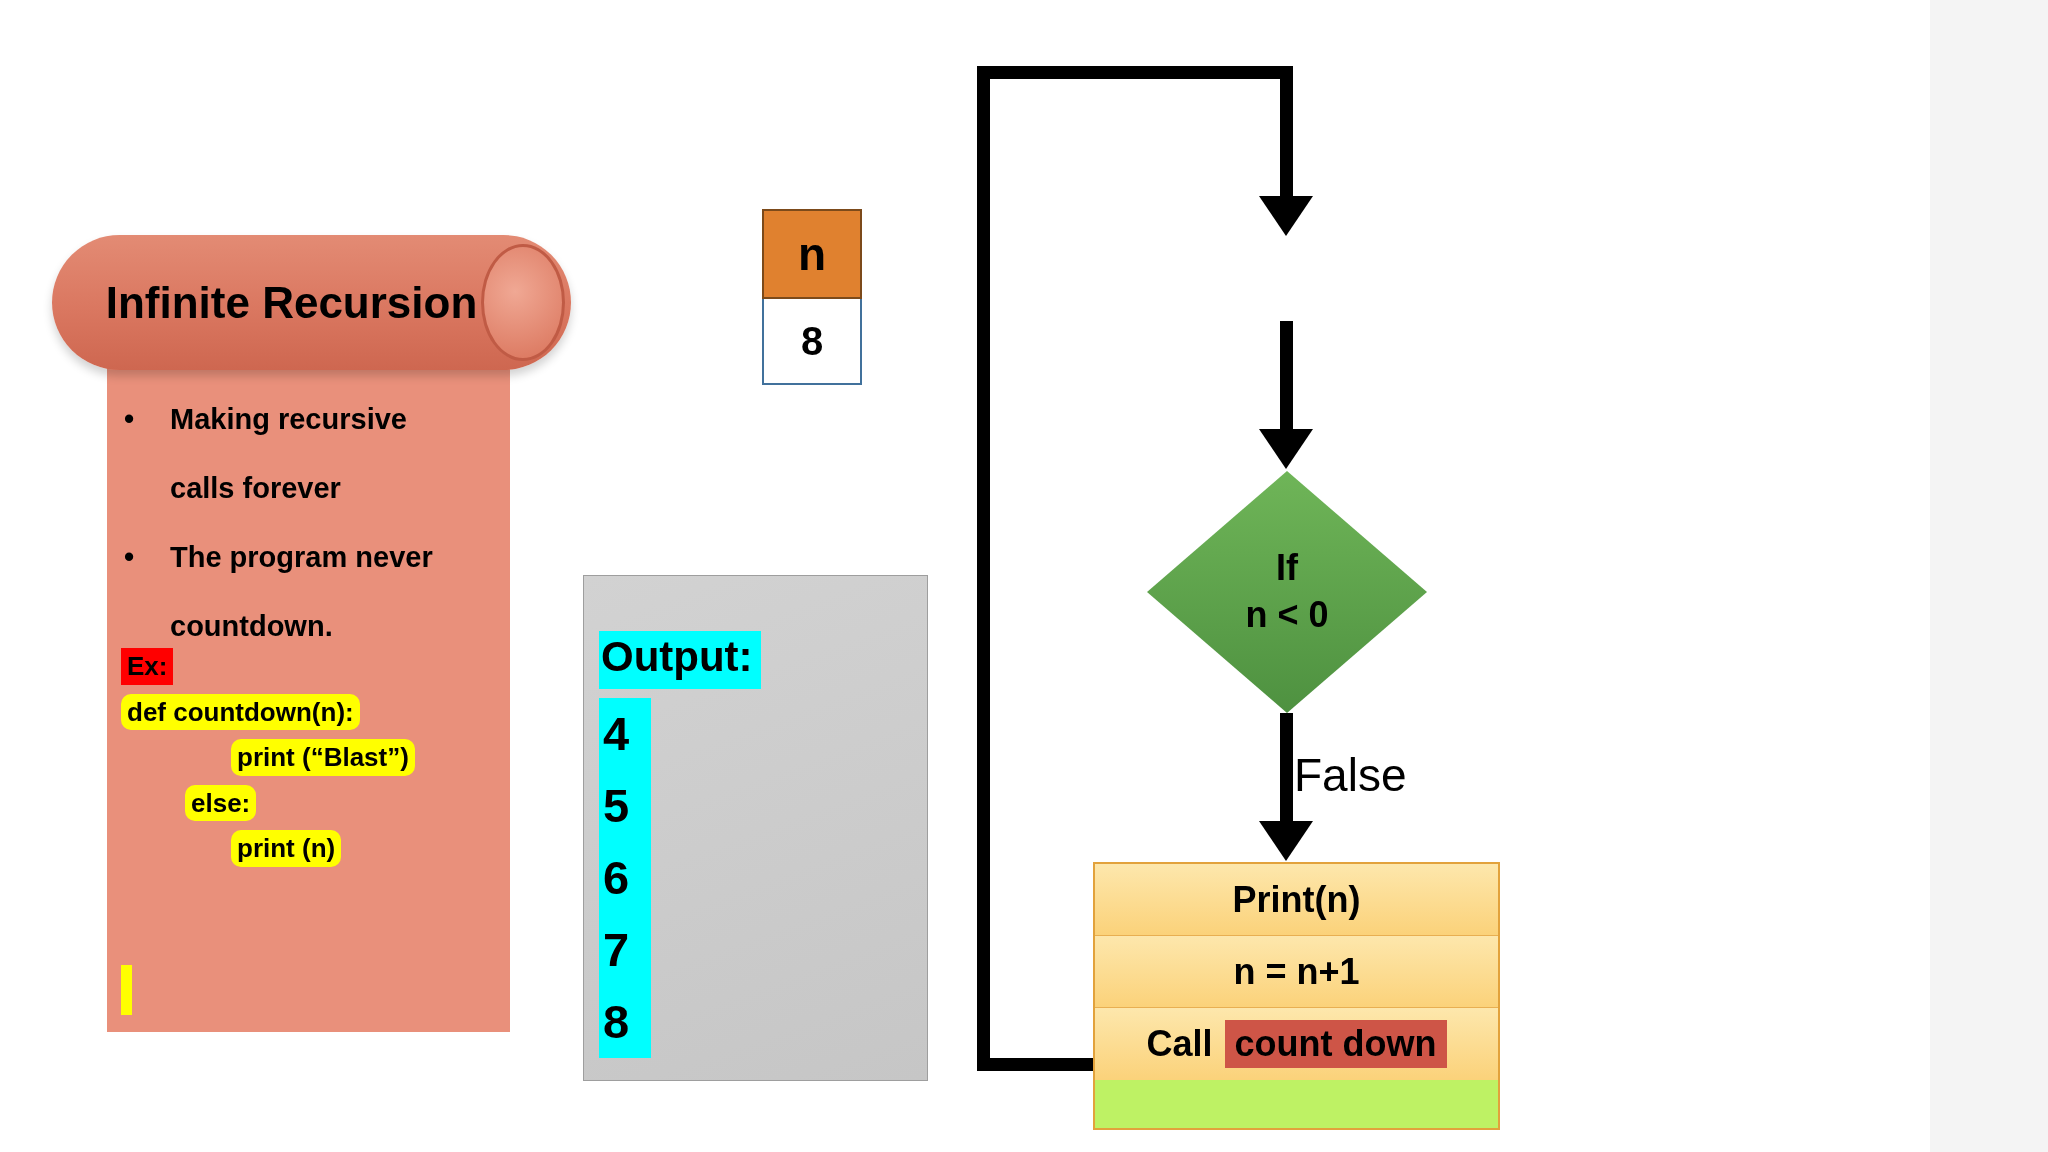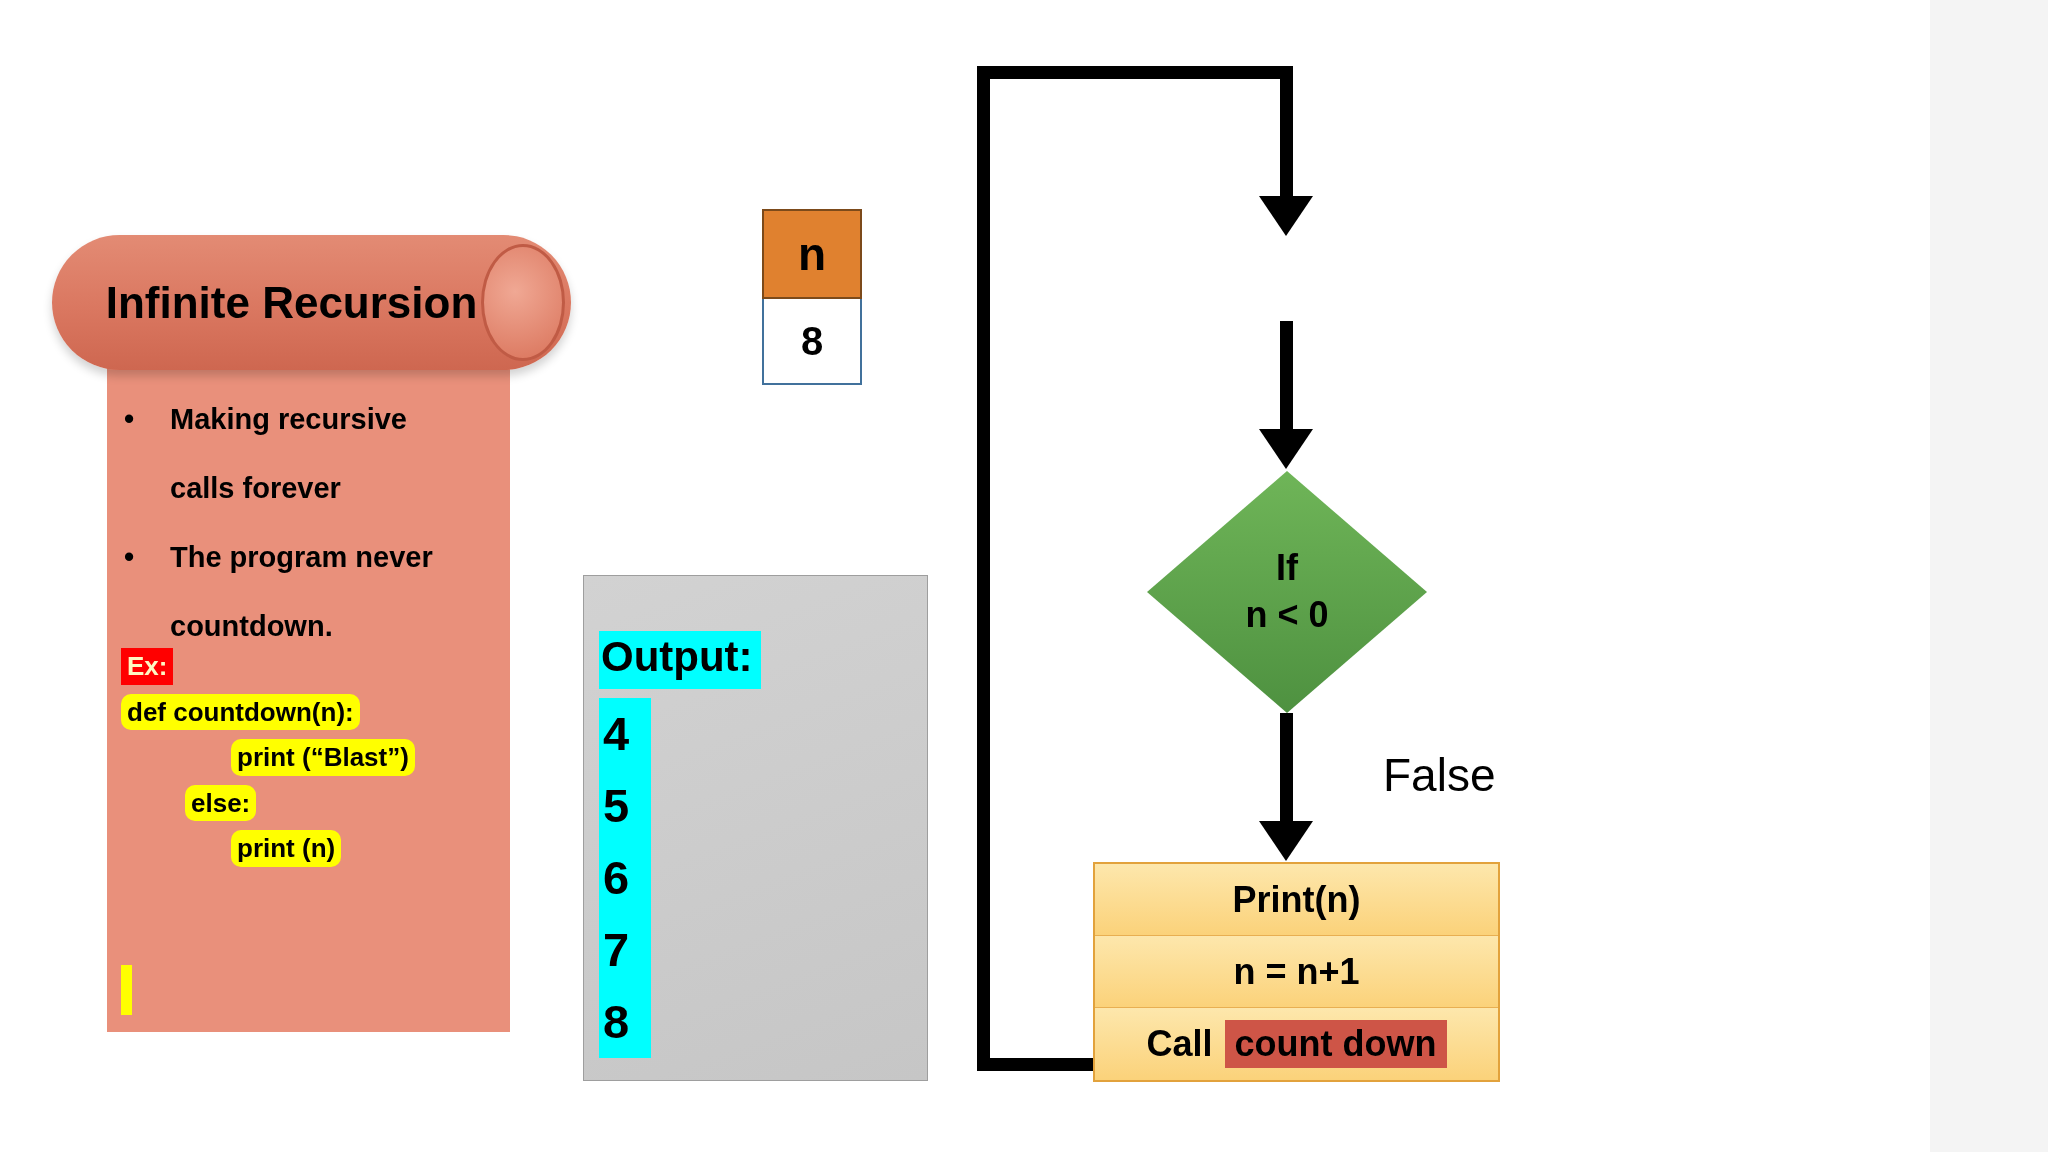--- a/index.html
+++ b/index.html
@@ -44,21 +44,21 @@
   .bullet .dot { width:46px; flex:0 0 46px; }
   .code-block {
     position:absolute; left:121px; top:648px; width:380px;
     font-size:26px; font-weight:bold; color:#000;
   }
   .code-line { margin-bottom:9px; }
   .hl-yellow {
     display:inline-block; background:#FFFF00; padding:2px 6px; line-height:1.25;border-radius:10px;
   }
   .hl-red {
-    display:inline-block; background:#FF0000; color:#fef9c3; padding:2px 6px; line-height:1.25;
+    display:inline-block; background:#FF0000; color:#000000; padding:2px 6px; line-height:1.25;
   }
   .ind1 { margin-left:64px; }
   .ind2 { margin-left:110px; }
   .ind1b { margin-left:72px; }
   .cursor-mark {
     position:absolute; left:121px; top:965px; width:11px; height:50px;
     background:#FFFF00;
   }
 
   
@@ -102,25 +102,25 @@
     font-size:42px; font-weight:600; color:#1f1f1f;
   }
   .fc-diamond {
     position:absolute; left:1147px; top:471px; width:280px; height:242px;
     background:linear-gradient(180deg,#6FB558 0%, #4E9140 100%);
     clip-path:polygon(50% 0%, 100% 50%, 50% 100%, 0% 50%);
     display:flex; flex-direction:column; align-items:center; justify-content:center;
     font-size:36px; font-weight:bold; color:#000; line-height:1.3;
   }
   .fc-false {
-    position:absolute; left:1383px; top:748px;
+    position:absolute; left:1294px; top:748px;
     font-size:46px; font-weight:400; color:#000;
   }
   .fc-process {
-    position:absolute; left:1093px; top:862px; width:407px; height:220px;
+    position:absolute; left:1093px; top:862px; width:407px; height:268px;
     border:2px solid #E2A23C; background:#bef264;
   }
   .fc-row {
     height:72px; display:flex; align-items:center; justify-content:center;
     background:linear-gradient(180deg,#FDE7AC 0%, #FBD27A 100%);
     border-bottom:1px solid #E8AF52;
     font-size:36px; font-weight:bold; color:#000;
   }
   .fc-row:last-child { border-bottom:none; }
   .call-prefix { margin-right:12px; }

